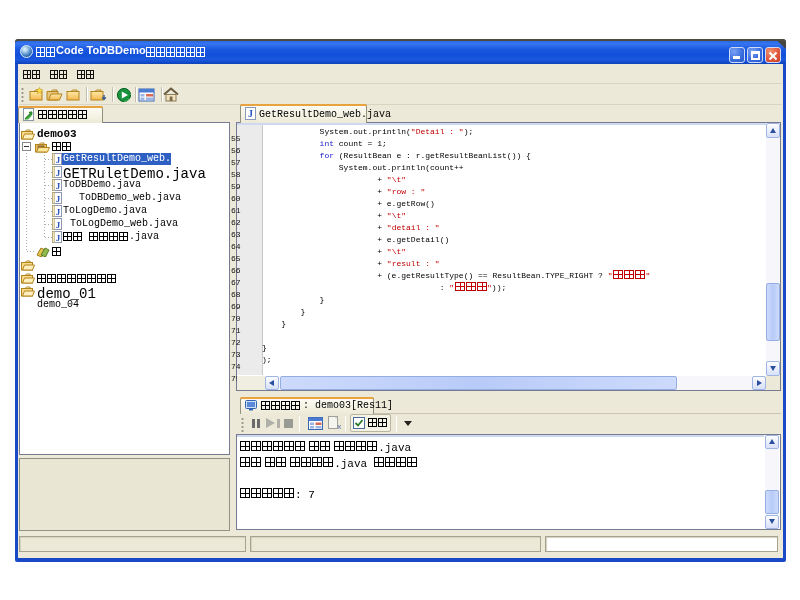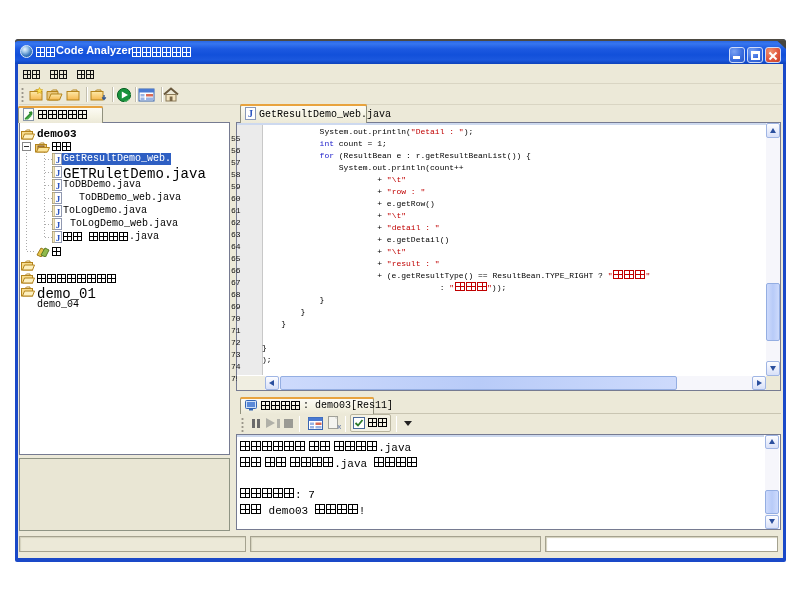--- a/index.html
+++ b/index.html
@@ -64,21 +64,21 @@
 .hzc{color:#c00000;}
 #code .h9 .hz{width:10px;height:9px;margin:0 0 0 1px;vertical-align:-1px;}
 </style></head>
 <body>
 <div class="abs" id="winborder"></div>
 <div class="abs" id="titletop"></div>
 <div class="abs" id="titlebar"></div>
 <div class="abs" id="notch"></div>
 <div class="abs" id="client"></div>
 <div class="abs" id="appicon"></div>
-<div class="abs h10" id="title"><span class="hz"></span><span class="hz"></span><span class="lat">Code Analyzer</span><span class="hz"></span><span class="hz"></span><span class="hz"></span><span class="hz"></span><span class="hz"></span><span class="hz"></span></div>
+<div class="abs h10" id="title"><span class="hz"></span><span class="hz"></span><span class="lat">Code ToDBDemo</span><span class="hz"></span><span class="hz"></span><span class="hz"></span><span class="hz"></span><span class="hz"></span><span class="hz"></span></div>
 <div class="abs tbtn" id="btnmin">
     <i></i>
   </div>
 <div class="abs tbtn" id="btnmax">
     <i></i>
   </div>
 <div class="abs tbtn" id="btncls">
     <i></i>
     <b></b>
   </div>
@@ -357,21 +357,20 @@
 <div class="abs tsep" style="left:396px;top:416px;"></div>
 <div class="abs arr" style="left:404px;top:421px;border-left:4px solid transparent;border-right:4px solid transparent;border-top:5px solid #222;"></div>
 
 <div class="abs panelbox" id="logbox"></div>
 <div class="abs" style="left:237px;top:435px;width:527px;height:1.5px;background:#cdd9ef;"></div>
 <div class="abs" id="logtext" style="left:240px;top:440px;width:520px;font-size:11px;line-height:15px;color:#000;">
 <div class="h10"><span class="hz"></span><span class="hz"></span><span class="hz"></span><span class="hz"></span><span class="hz"></span><span class="hz"></span> <span class="hz"></span><span class="hz"></span> <span class="hz"></span><span class="hz"></span><span class="hz"></span><span class="hz"></span><span class="serif" style="font-size:11px">.java</span></div>
 <div class="h10"><span class="hz"></span><span class="hz"></span> <span class="hz"></span><span class="hz"></span> <span class="hz"></span><span class="hz"></span><span class="hz"></span><span class="hz"></span><span class="serif" style="font-size:11px">.java </span><span class="hz"></span><span class="hz"></span><span class="hz"></span><span class="hz"></span></div>
 <div>&nbsp;</div>
 <div class="h10"><span class="hz"></span><span class="hz"></span><span class="hz"></span><span class="hz"></span><span class="hz"></span><span class="serif" style="font-size:11px">: 7</span></div>
-<div class="h10"><span class="hz"></span><span class="hz"></span><span class="serif" style="font-size:11px"> demo03 </span><span class="hz"></span><span class="hz"></span><span class="hz"></span><span class="hz"></span><span class="serif" style="font-size:11px">!</span></div>
 </div>
 
 <div class="abs sbtrack" style="left:765px;top:435px;width:14px;height:94px;"></div>
 <div class="abs sbbtn" style="left:765px;top:435px;width:14px;height:14px;"></div>
 <div class="abs arr" style="left:769px;top:439px;border-left:3.5px solid transparent;border-right:3.5px solid transparent;border-bottom:5px solid #2a4f9e;"></div>
 <div class="abs sbbtn" style="left:765px;top:515px;width:14px;height:14px;"></div>
 <div class="abs arr" style="left:769px;top:519px;border-left:3.5px solid transparent;border-right:3.5px solid transparent;border-top:5px solid #2a4f9e;"></div>
 <div class="abs sbthumb" style="left:765px;top:490px;width:14px;height:24px;"></div>
 
 <div class="abs statbox" style="left:19px;width:227px;"></div>

